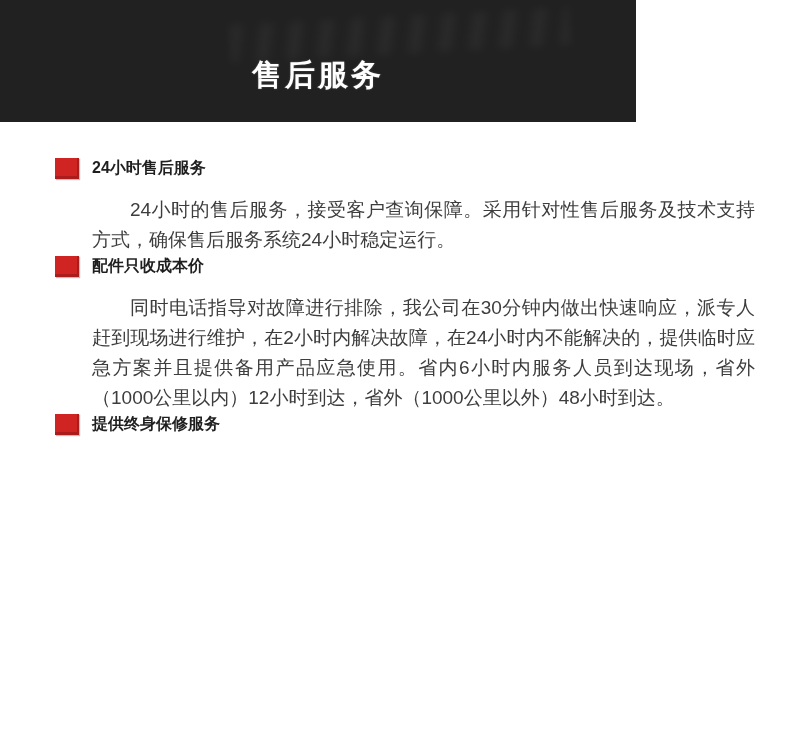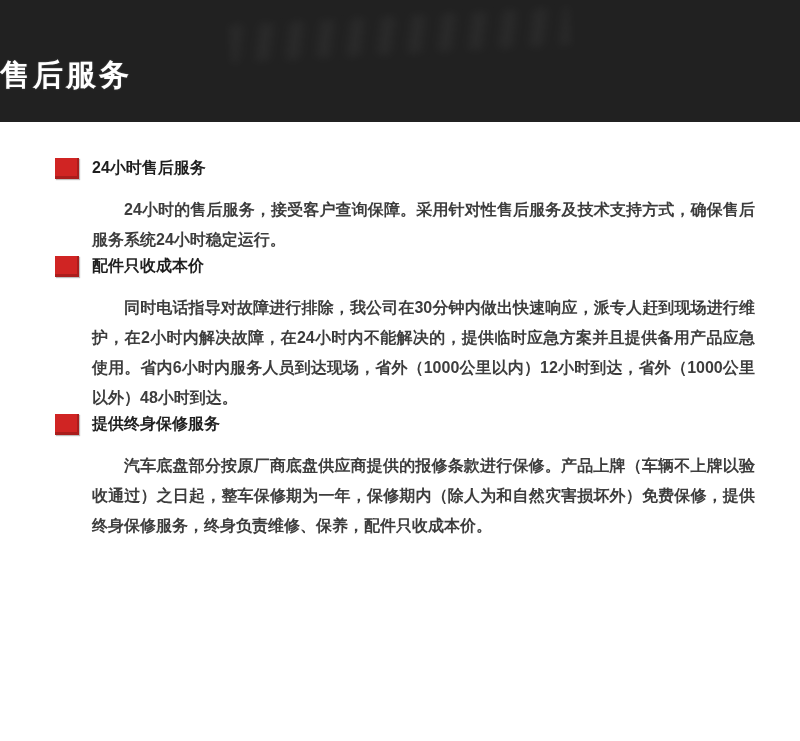--- a/index.html
+++ b/index.html
@@ -12,23 +12,23 @@
   }
   *{margin:0;padding:0;box-sizing:border-box;}
   html,body{background:var(--page-bg);}
   body{
     width:800px;height:741px;
     overflow:hidden;
     font-family:"Liberation Sans","DejaVu Sans",sans-serif;
     position:relative;
   }
   .banner{
-    width:800px;height:122px;
+    width:636px;height:122px;
     background:var(--banner-bg);
-    display:flex;align-items:center;
+    display:flex;justify-content:center;align-items:center;
     padding-top:28px;
     position:relative;
     overflow:hidden;
   }
   .banner h1{
     color:var(--banner-title);
     font-size:30px;
     font-weight:bold;
     letter-spacing:3px;
     text-shadow:0 0 2px rgba(255,255,255,0.25);
@@ -63,26 +63,25 @@
   }
   .sec-head h2{
     font-size:16px;
     font-weight:bold;
     color:var(--heading-text);
     line-height:22px;
     white-space:nowrap;
   }
   .sec p{
     margin-left:37px;
-    font-size:16px;
+    font-size:19px;
     line-height:30px;
     color:var(--body-text);
     text-align:justify;
     text-indent:2em;
-    font-weight:bold;
   }
 </style>
 </head>
 <body>
 
 <div class="page">
 
   <header class="banner">
     <div class="watermark"></div>
     <h1>售后服务</h1>
@@ -107,17 +106,16 @@
         <h2>配件只收成本价</h2>
       </div>
       <p>同时电话指导对故障进行排除，我公司在30分钟内做出快速响应，派专人赶到现场进行维护，在2小时内解决故障，在24小时内不能解决的，提供临时应急方案并且提供备用产品应急使用。省内6小时内服务人员到达现场，省外（1000公里以内）12小时到达，省外（1000公里以外）48小时到达。</p>
     </section>
 
     <section class="sec">
       <div class="sec-head">
         <span class="bullet"></span>
         <h2>提供终身保修服务</h2>
       </div>
-      <p>汽车底盘部分按原厂商底盘供应商提供的报修条款进行保修。产品上牌（车辆不上牌以验收通过）之日起，整车保修期为一年，保修期内（除人为和自然灾害损坏外）免费保修，提供终身保修服务，终身负责维修、保养，配件只收成本价。</p>
     </section>
 
   </main>
 </div>
 
 </body></html>

